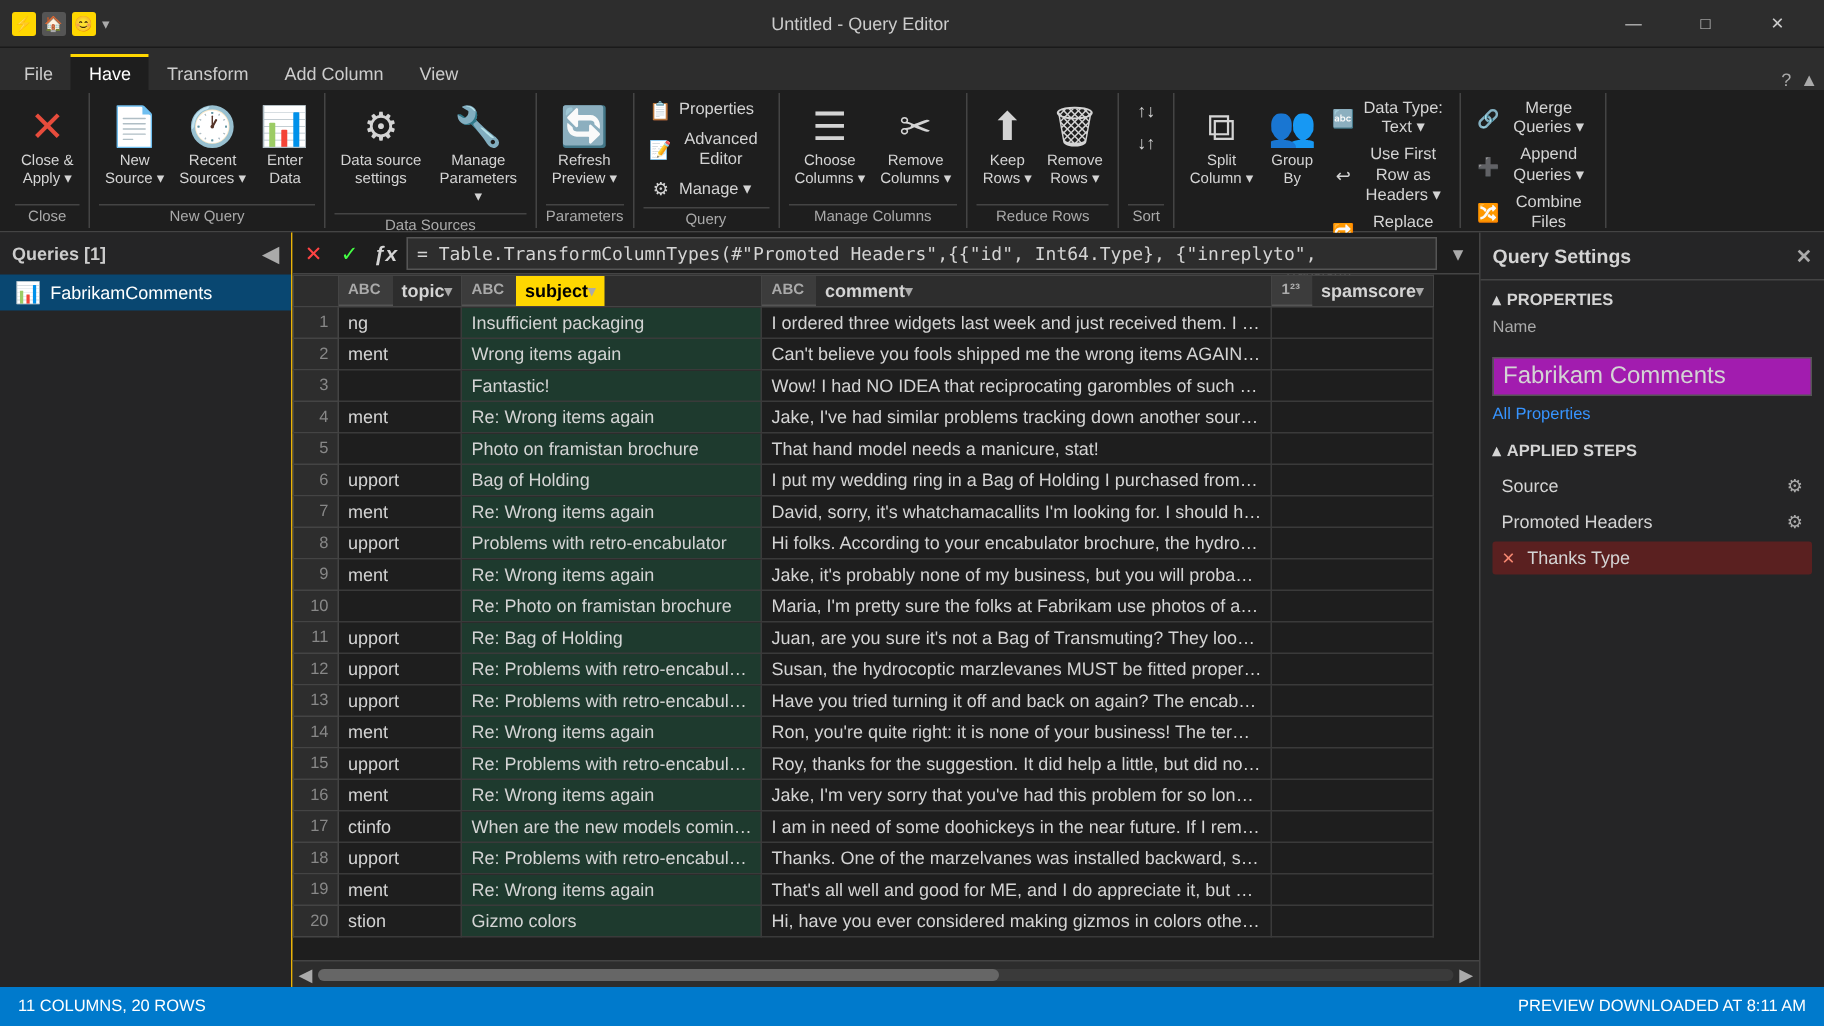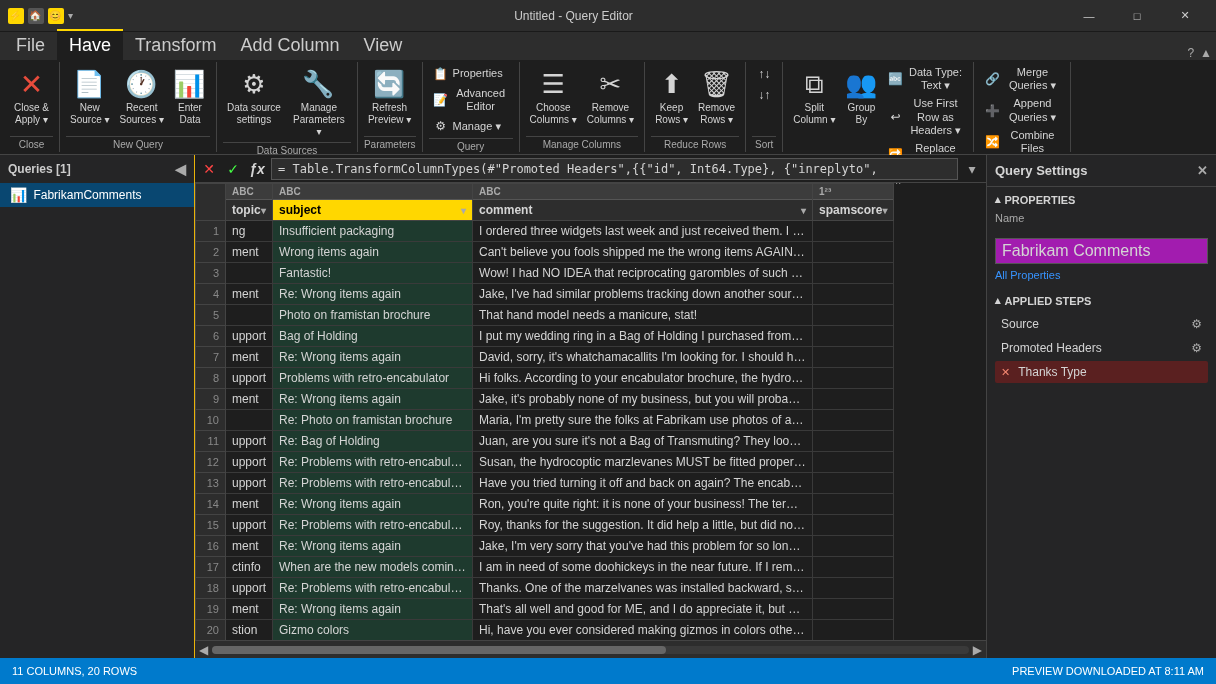--- a/index.html
+++ b/index.html
@@ -8,21 +8,21 @@
     
     #title-bar { height: 32px; background: #2d2d2d; display: flex; align-items: center; padding: 0 8px; border-bottom: 1px solid #1a1a1a; }
     #title-bar .app-icons { display: flex; align-items: center; gap: 4px; margin-right: 8px; }
     #title-bar .app-icon { width: 16px; height: 16px; background: #ffd700; border-radius: 2px; display: flex; align-items: center; justify-content: center; font-size: 10px; }
     #title-bar .title { flex: 1; text-align: center; font-size: 12px; color: #ccc; }
     #title-bar .window-controls { display: flex; gap: 2px; }
     #title-bar .win-btn { width: 46px; height: 32px; display: flex; align-items: center; justify-content: center; font-size: 11px; cursor: pointer; color: #ccc; }
 
     
     #ribbon-tabs { height: 28px; background: #2d2d2d; display: flex; align-items: flex-end; padding-left: 4px; }
-    .ribbon-tab { padding: 4px 12px; font-size: 18px; cursor: pointer; color: #ccc; border-top: 2px solid transparent; }
+    .ribbon-tab { padding: 4px 12px; font-size: 12px; cursor: pointer; color: #ccc; border-top: 2px solid transparent; }
     .ribbon-tab.active { background: #1e1e1e; color: #fff; border-top: 2px solid #ffd700; }
 
     
     #ribbon { height: 95px; background: #1e1e1e; border-bottom: 1px solid #444; display: flex; align-items: stretch; padding: 2px 4px; }
     .ribbon-group { display: flex; flex-direction: column; align-items: stretch; border-right: 1px solid #444; padding: 2px 6px; }
     .ribbon-group-items { display: flex; align-items: flex-start; flex: 1; gap: 2px; }
     .ribbon-group-label { font-size: 10px; color: #aaa; text-align: center; padding-top: 2px; border-top: 1px solid #444; margin-top: 2px; }
     .ribbon-btn { display: flex; flex-direction: column; align-items: center; justify-content: flex-start; padding: 4px 4px 2px; cursor: pointer; border-radius: 3px; min-width: 36px; gap: 2px; }
     .ribbon-btn .icon { width: 32px; height: 32px; display: flex; align-items: center; justify-content: center; font-size: 20px; }
     .ribbon-btn .label { font-size: 10px; color: #d4d4d4; text-align: center; line-height: 1.2; max-width: 56px; }
@@ -48,21 +48,21 @@
     .formula-input { flex: 1; background: #2d2d2d; border: 1px solid #555; color: #d4d4d4; padding: 2px 6px; font-size: 12px; height: 22px; outline: none; }
 
     
     #content { flex: 1; display: flex; flex-direction: column; overflow: hidden; }
 
     
     #data-grid-container { flex: 1; overflow: hidden; position: relative; }
     #data-grid { width: 100%; height: 100%; overflow: auto; }
     table { border-collapse: collapse; width: max-content; }
     thead th { background: #2d2d2d; border: 1px solid #444; padding: 0; position: sticky; top: 0; z-index: 10; white-space: nowrap; }
-    .col-header { display: flex; flex-direction: column; }
+    .col-header { display: flex; flex-direction: row; }
     .col-header-top { background: #3c3c3c; padding: 2px 6px; font-size: 10px; color: #aaa; display: flex; align-items: center; gap: 4px; border-bottom: 1px solid #555; }
     .col-header-main { padding: 3px 6px; font-size: 12px; color: #d4d4d4; display: flex; align-items: center; justify-content: space-between; background: #2d2d2d; }
     .col-header-main.selected { background: #ffd700; color: #000; }
     .col-arrow { font-size: 10px; color: #aaa; cursor: pointer; }
     thead th.row-num { background: #2d2d2d; border: 1px solid #444; width: 30px; }
     tbody td { border: 1px solid #3a3a3a; padding: 3px 6px; font-size: 12px; color: #d4d4d4; white-space: nowrap; max-width: 200px; overflow: hidden; text-overflow: ellipsis; background: #1e1e1e; }
     tbody td.row-num { background: #2d2d2d; color: #888; text-align: right; font-size: 11px; border-color: #444; }
     .col-type-icon { font-size: 10px; margin-right: 2px; }
 
     

